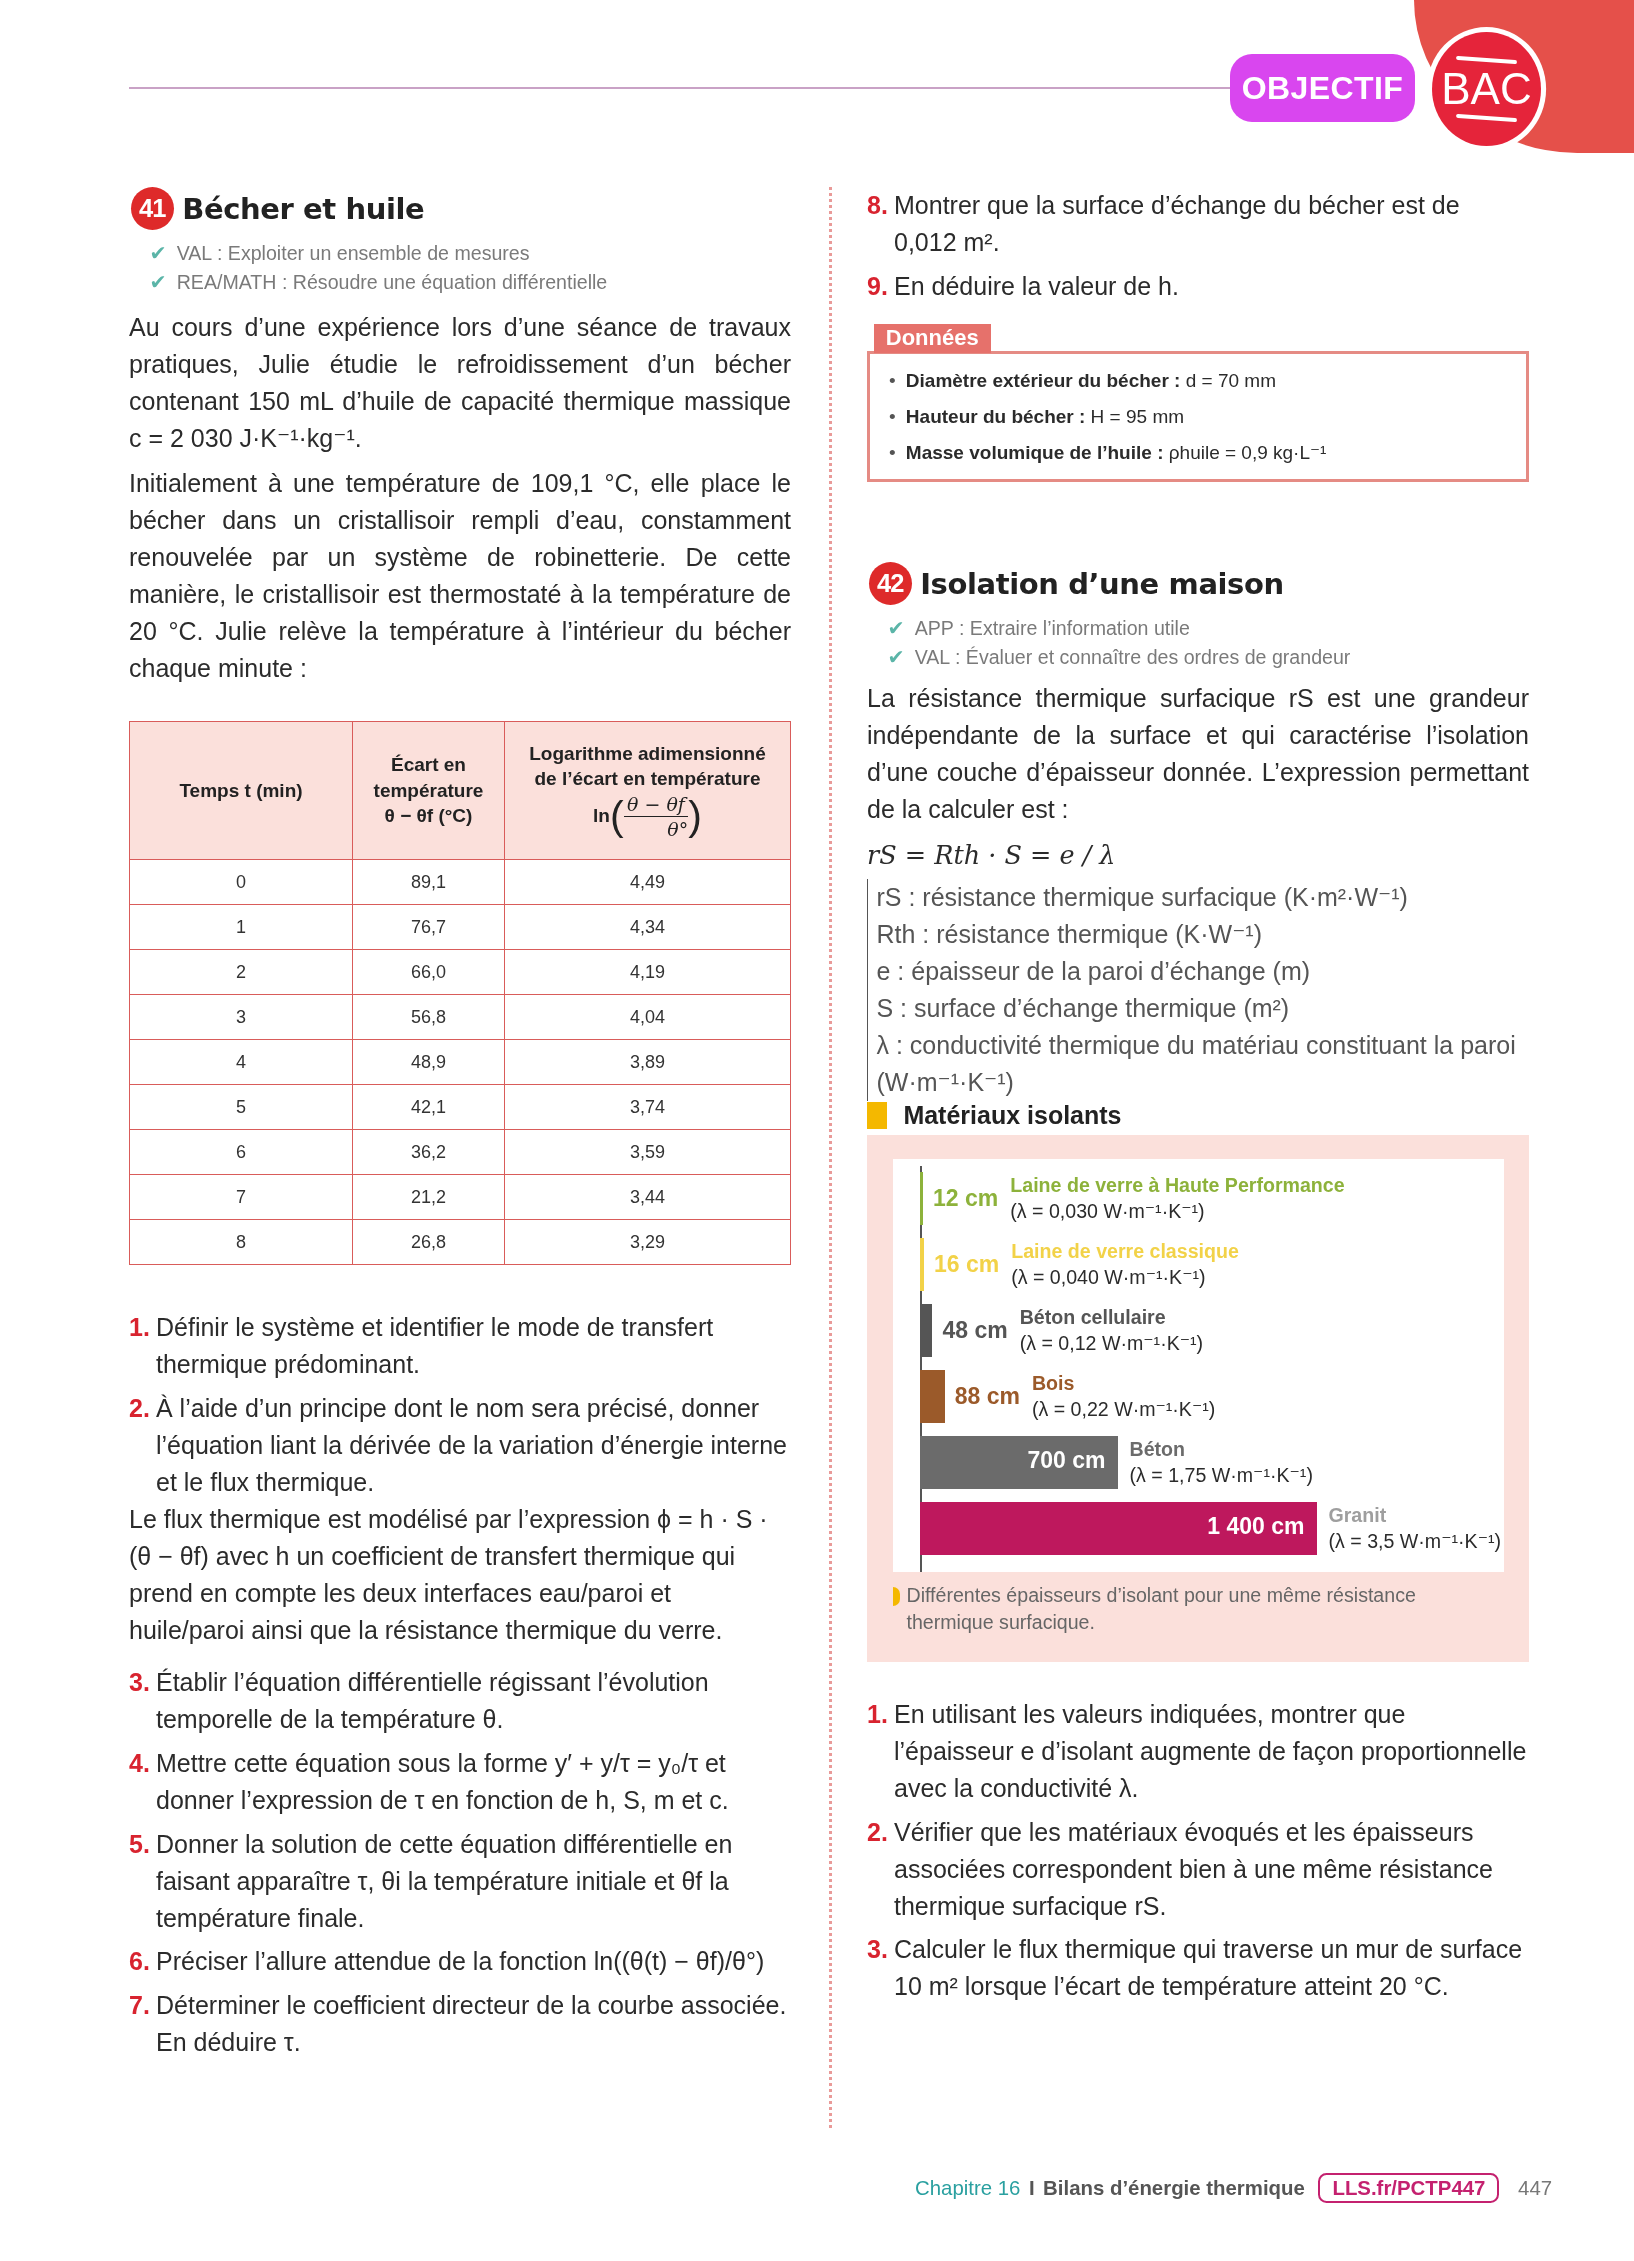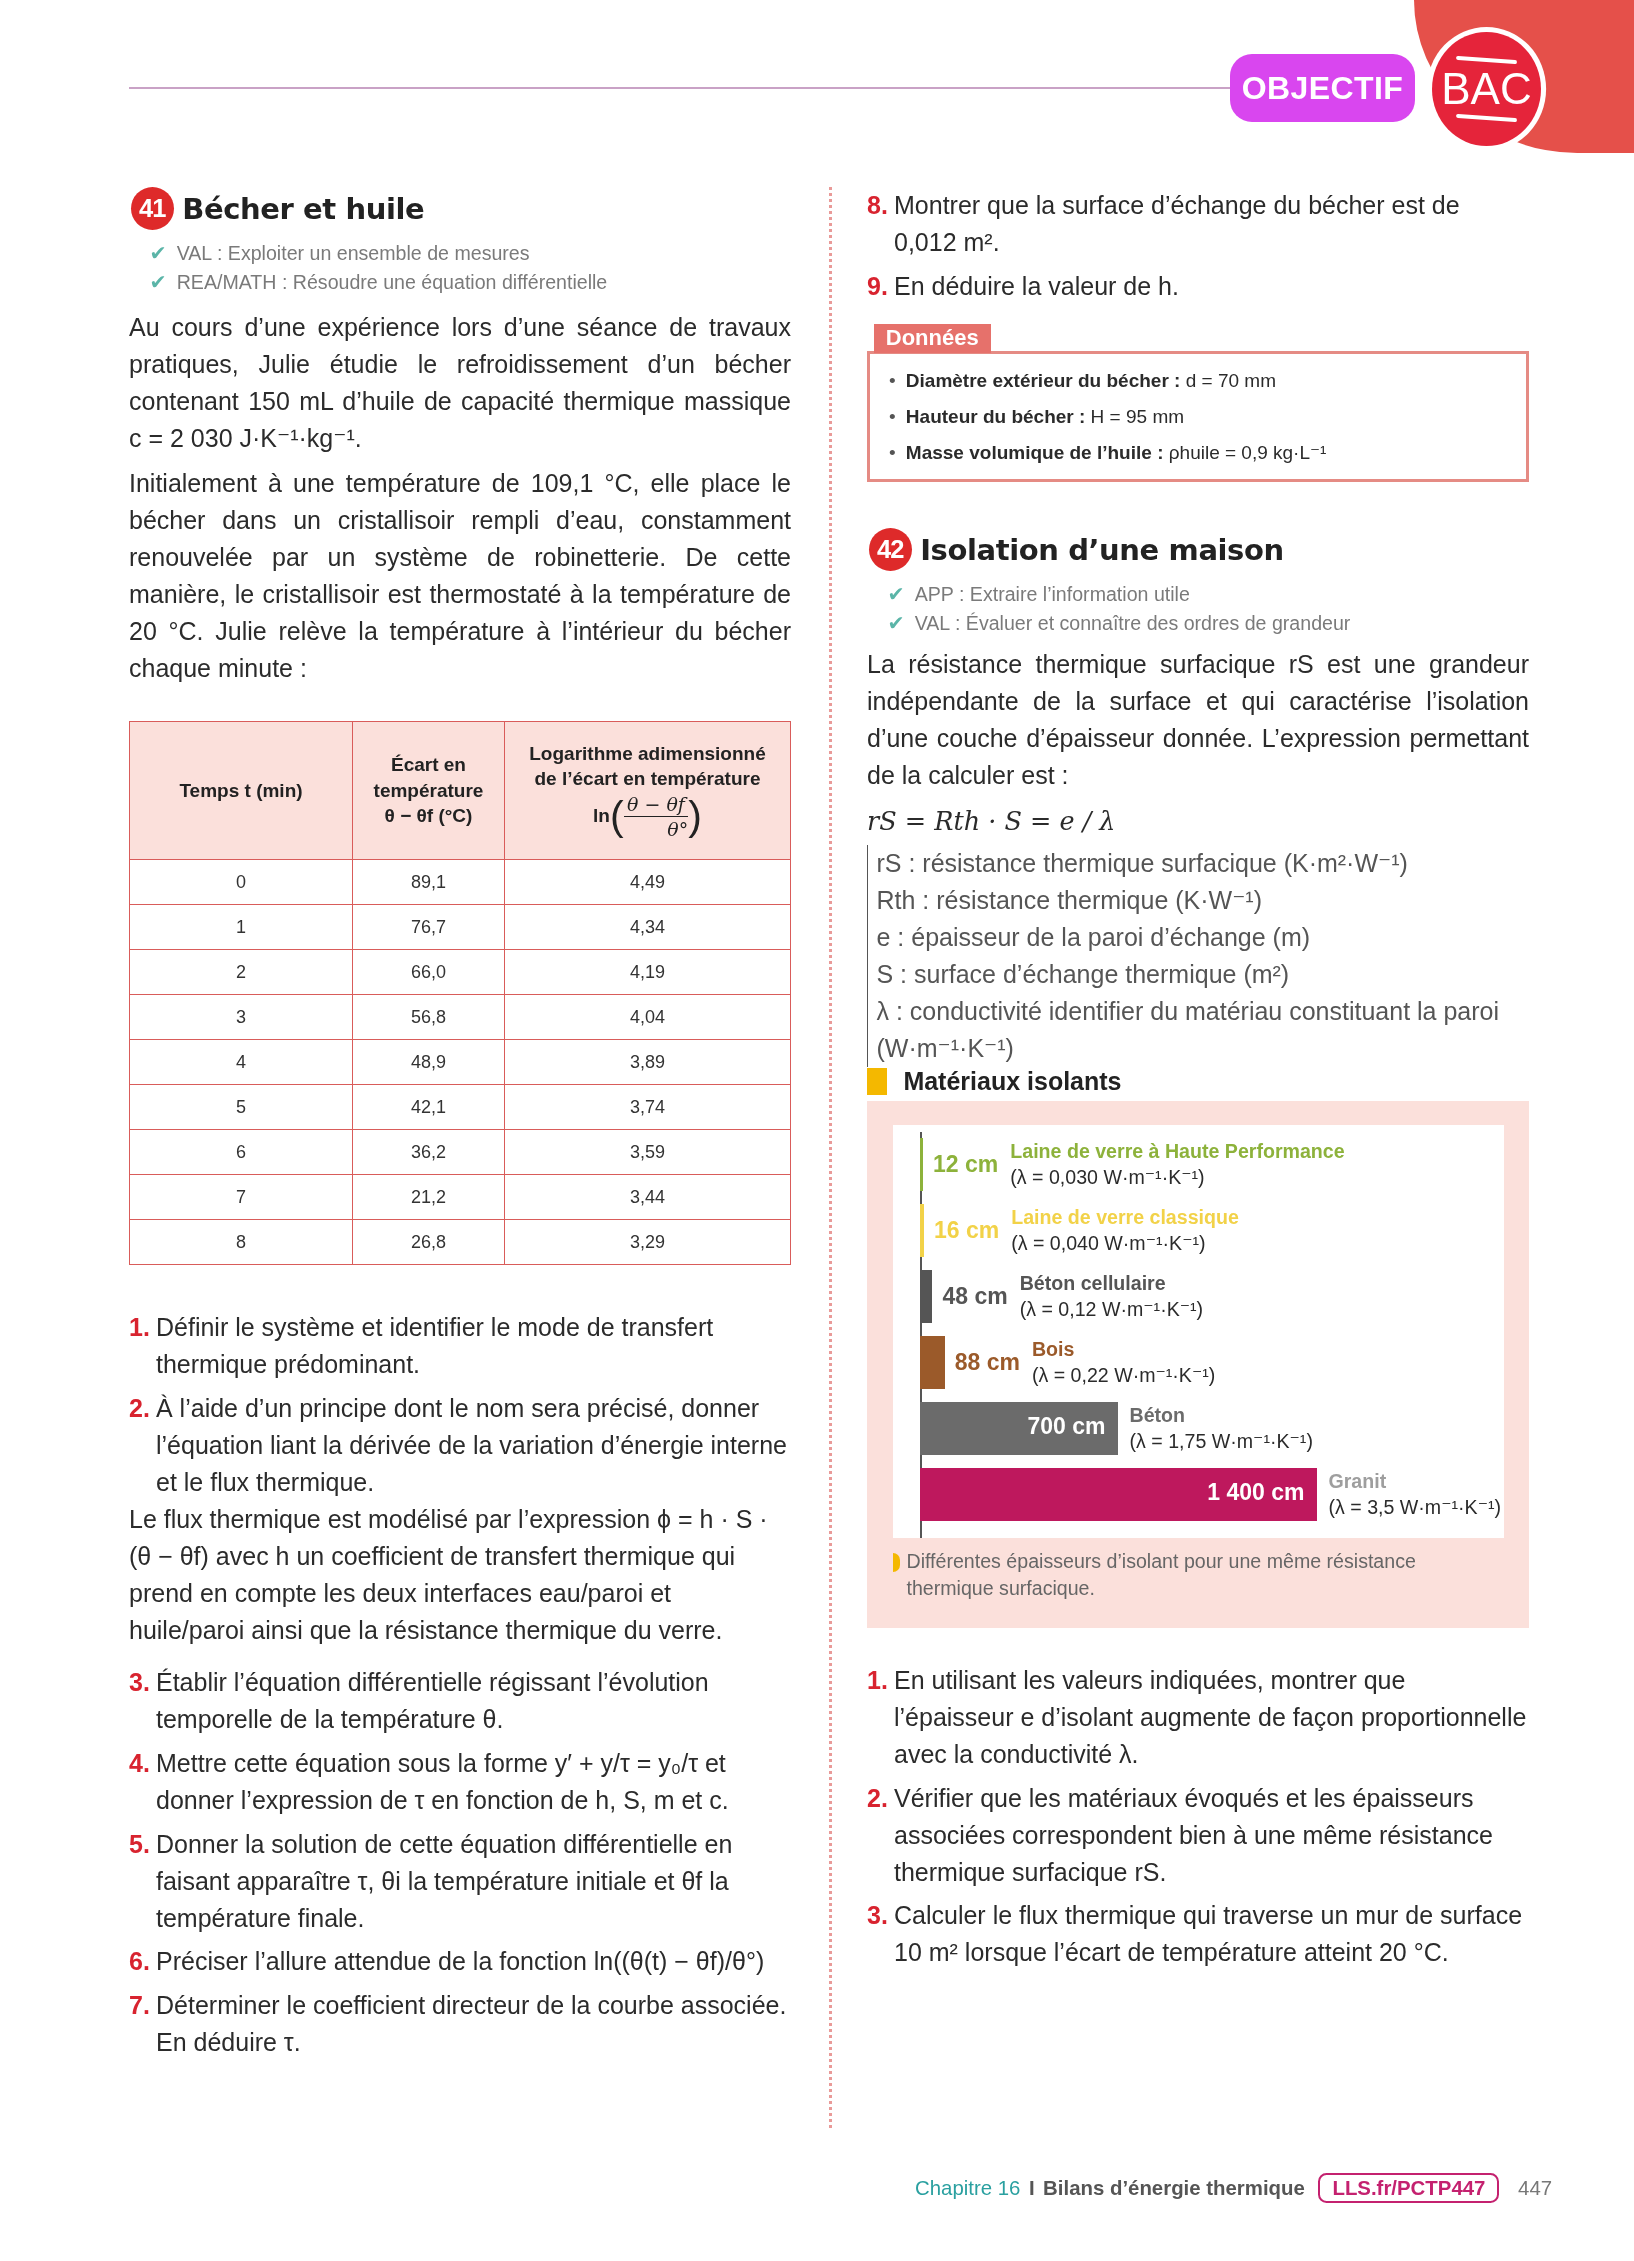--- a/index.html
+++ b/index.html
@@ -231,42 +231,42 @@
 
   <div class="donnees">
     <span class="donnees-tab">Données</span>
     <ul class="donnees-box">
       <li><b>Diamètre extérieur du bécher :</b> <span>d = 70 mm</span></li>
       <li><b>Hauteur du bécher :</b> <span>H = 95 mm</span></li>
       <li><b>Masse volumique de l’huile :</b> <span>ρhuile = 0,9 kg·L⁻¹</span></li>
     </ul>
   </div>
 
-  <div class="ex-title" style="margin-top:46px;">
+  <div class="ex-title" style="margin-top:80px;">
     <span class="ex-num">42</span>
     <span class="ex-name">Isolation d’une maison</span>
   </div>
   <div class="skills">
     <div class="skill">
         <span class="check">✔</span>
         <span>APP : Extraire l’information utile</span>
       </div>
     <div class="skill">
         <span class="check">✔</span>
         <span>VAL : Évaluer et connaître des ordres de grandeur</span>
       </div>
   </div>
   <p class="body" style="margin-top:8.5px;">La résistance thermique surfacique rS est une grandeur indépendante de la surface et qui caractérise l’isolation d’une couche d’épaisseur donnée. L’expression permettant de la calculer est :</p>
   <div class="formula">rS = Rth · S = e / λ</div>
   <div class="defs">
     <div>rS : résistance thermique surfacique (K·m²·W⁻¹)</div>
     <div>Rth : résistance thermique (K·W⁻¹)</div>
     <div>e : épaisseur de la paroi d’échange (m)</div>
     <div>S : surface d’échange thermique (m²)</div>
-    <div>λ : conductivité identifier du matériau constituant la paroi (W·m⁻¹·K⁻¹)</div>
+    <div>λ : conductivité thermique du matériau constituant la paroi (W·m⁻¹·K⁻¹)</div>
   </div>
 
   <div class="chart-title">
     <span class="sq"></span>
     <span>Matériaux isolants</span>
   </div>
   <div class="chart-panel">
     <div class="chart-inner">
       <div class="axis"></div>
 

